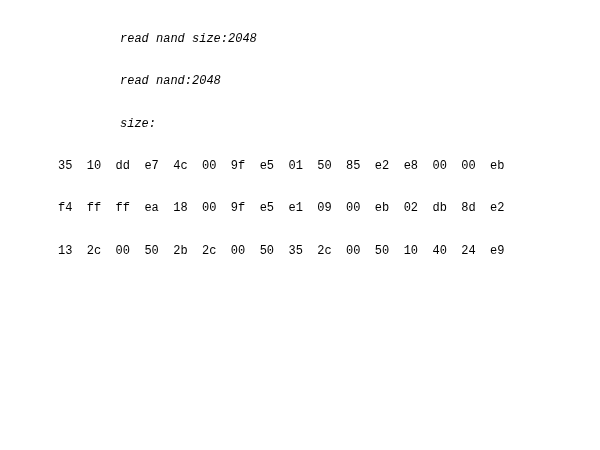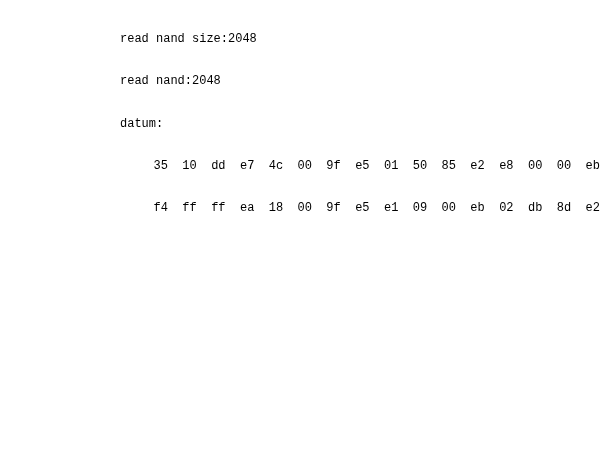--- a/index.html
+++ b/index.html
@@ -28,35 +28,36 @@
     overflow: hidden;
   }
   .line {
     white-space: pre;
     height: 14.1px;
     padding-left: 0px;
     margin-left: -10px;
   }
   .header-line {
     margin-left: 120px;
+    font-style: italic;
   }
   .hex-line {
-    margin-left: 86px;
-    text-align: right;
+    margin-left: 58px;
   }
 </style>
 </head>
 <body>
 
 <div id="terminal">
   <div class="line header-line">read nand size:2048</div>
   <div class="line header-line">read nand:2048</div>
-  <div class="line header-line">datum:</div>
+  <div class="line header-line">size:</div>
   <div class="line hex-line">35  10  dd  e7  4c  00  9f  e5  01  50  85  e2  e8  00  00  eb</div>
   <div class="line hex-line">f4  ff  ff  ea  18  00  9f  e5  e1  09  00  eb  02  db  8d  e2</div>
+  <div class="line hex-line">13  2c  00  50  2b  2c  00  50  35  2c  00  50  10  40  24  e9</div>
   
   
   
   
   
   
   
   
   
   

